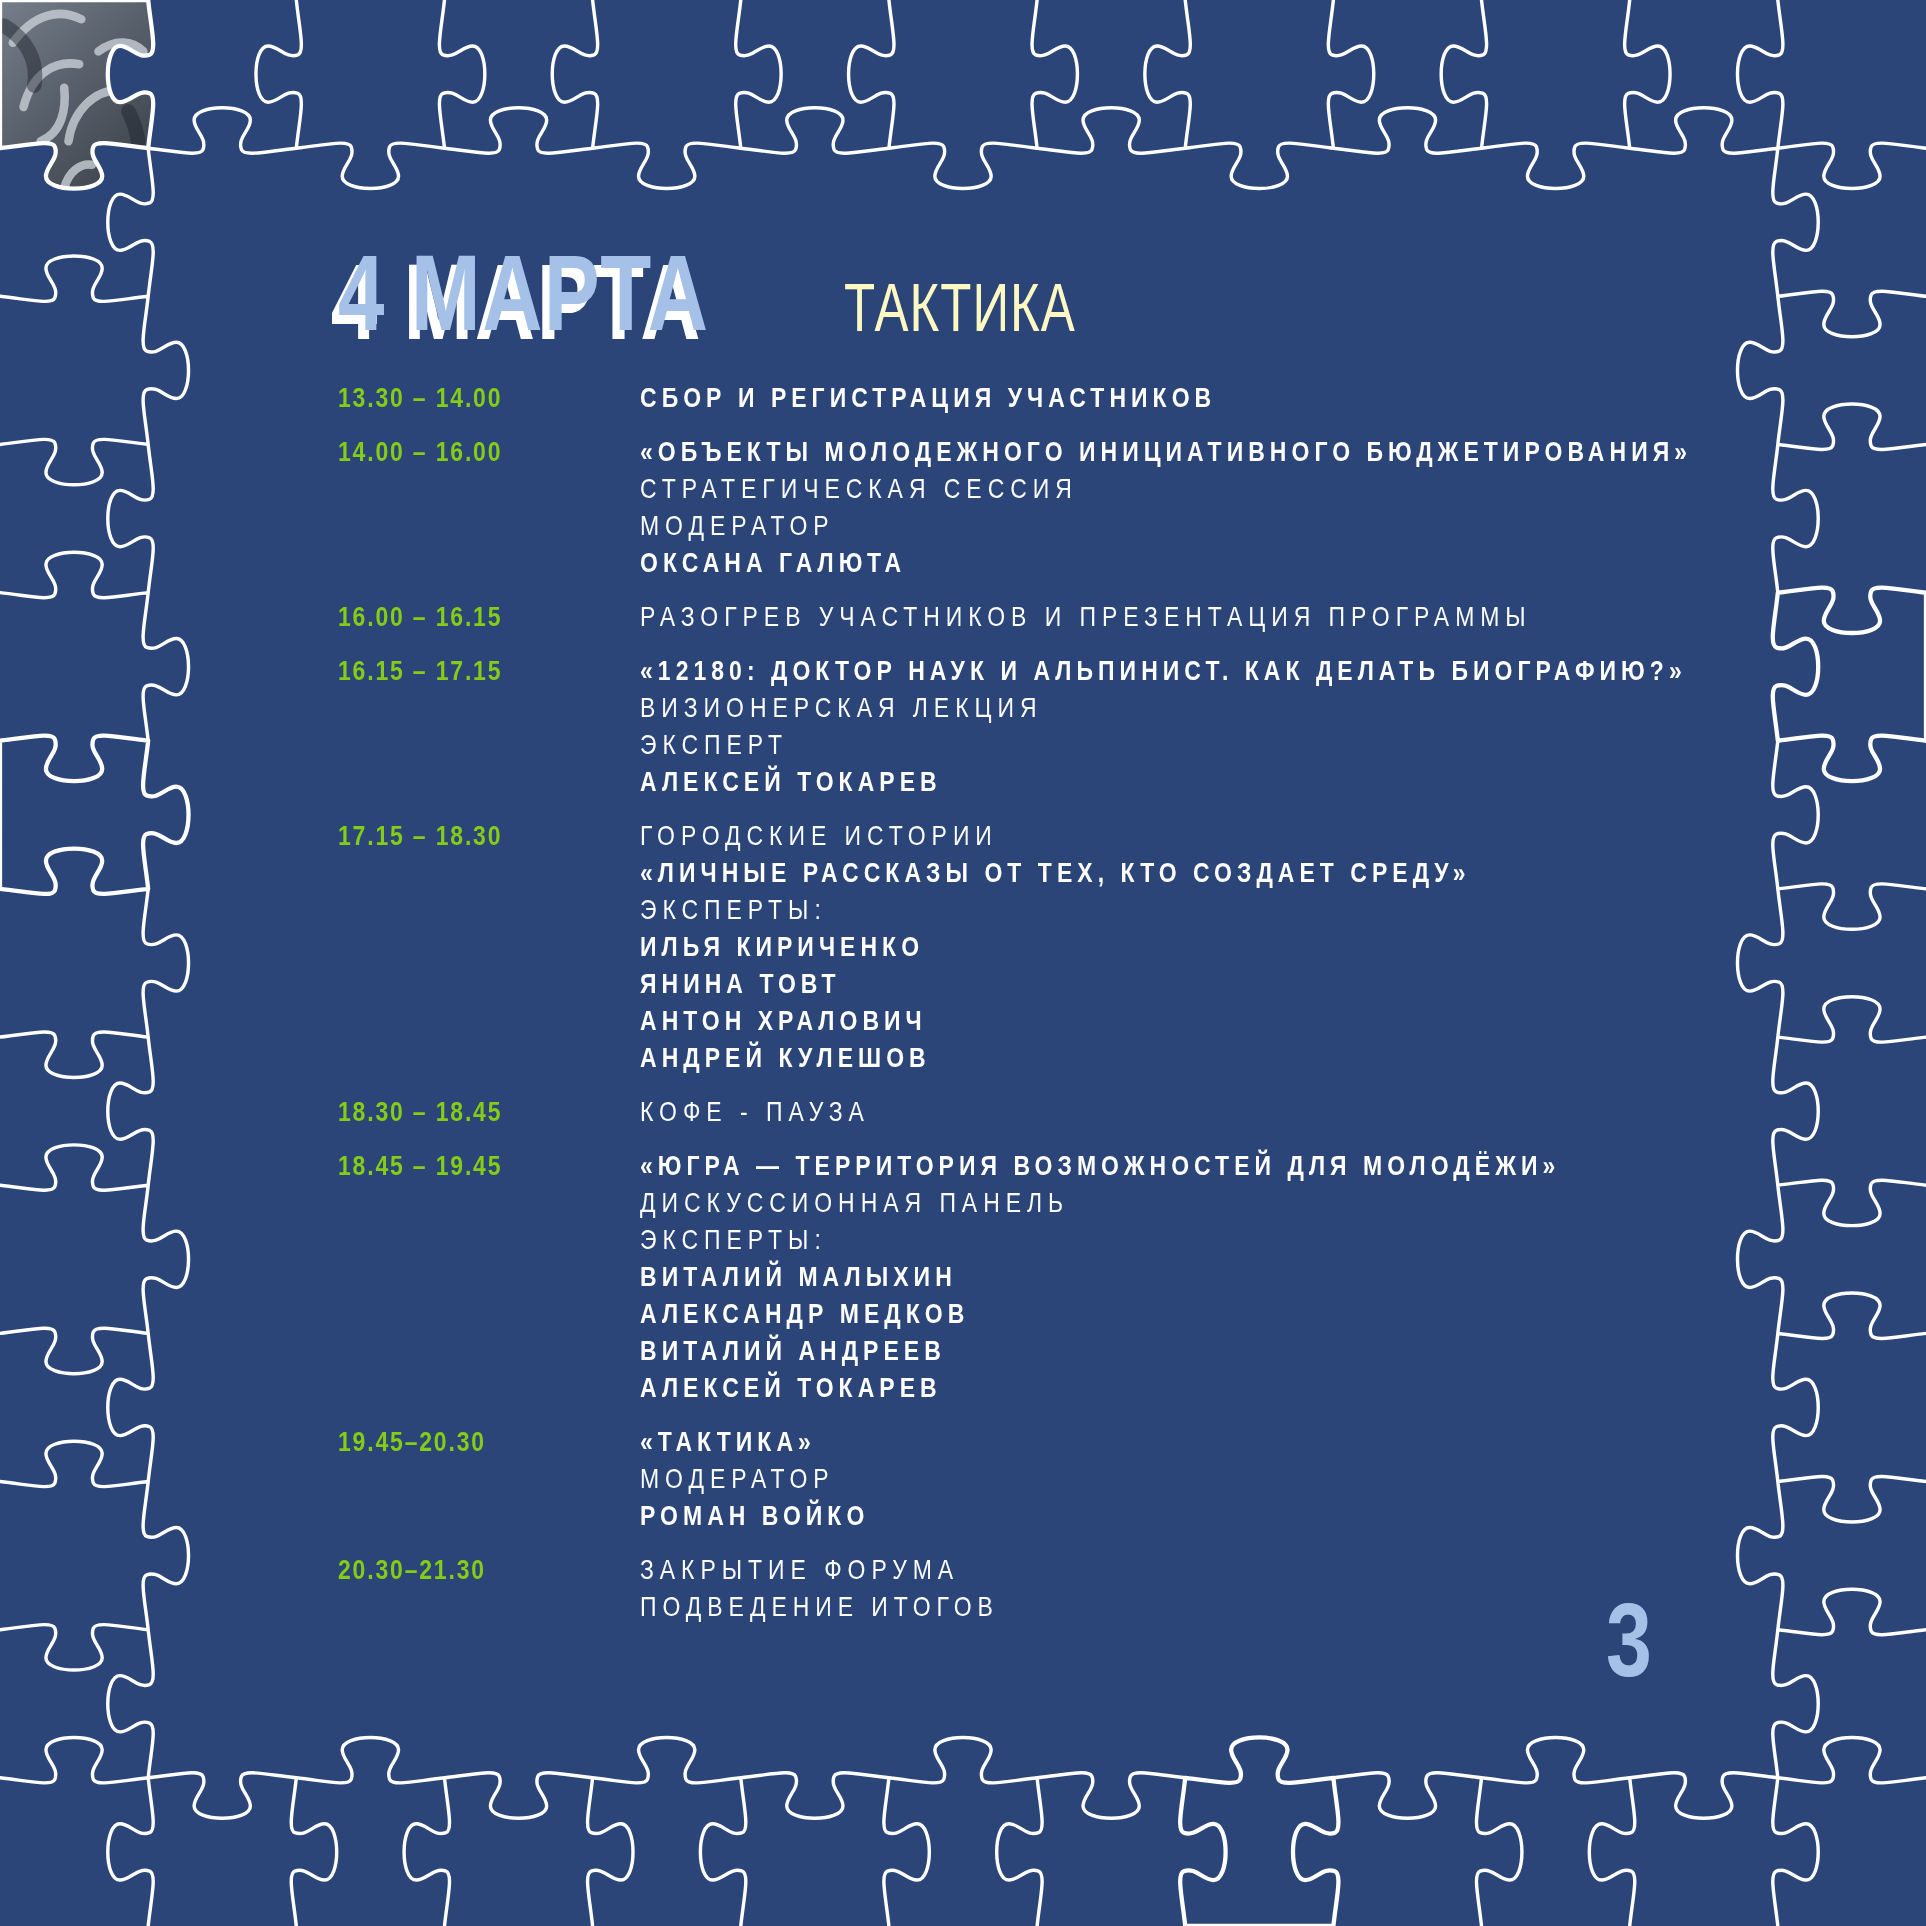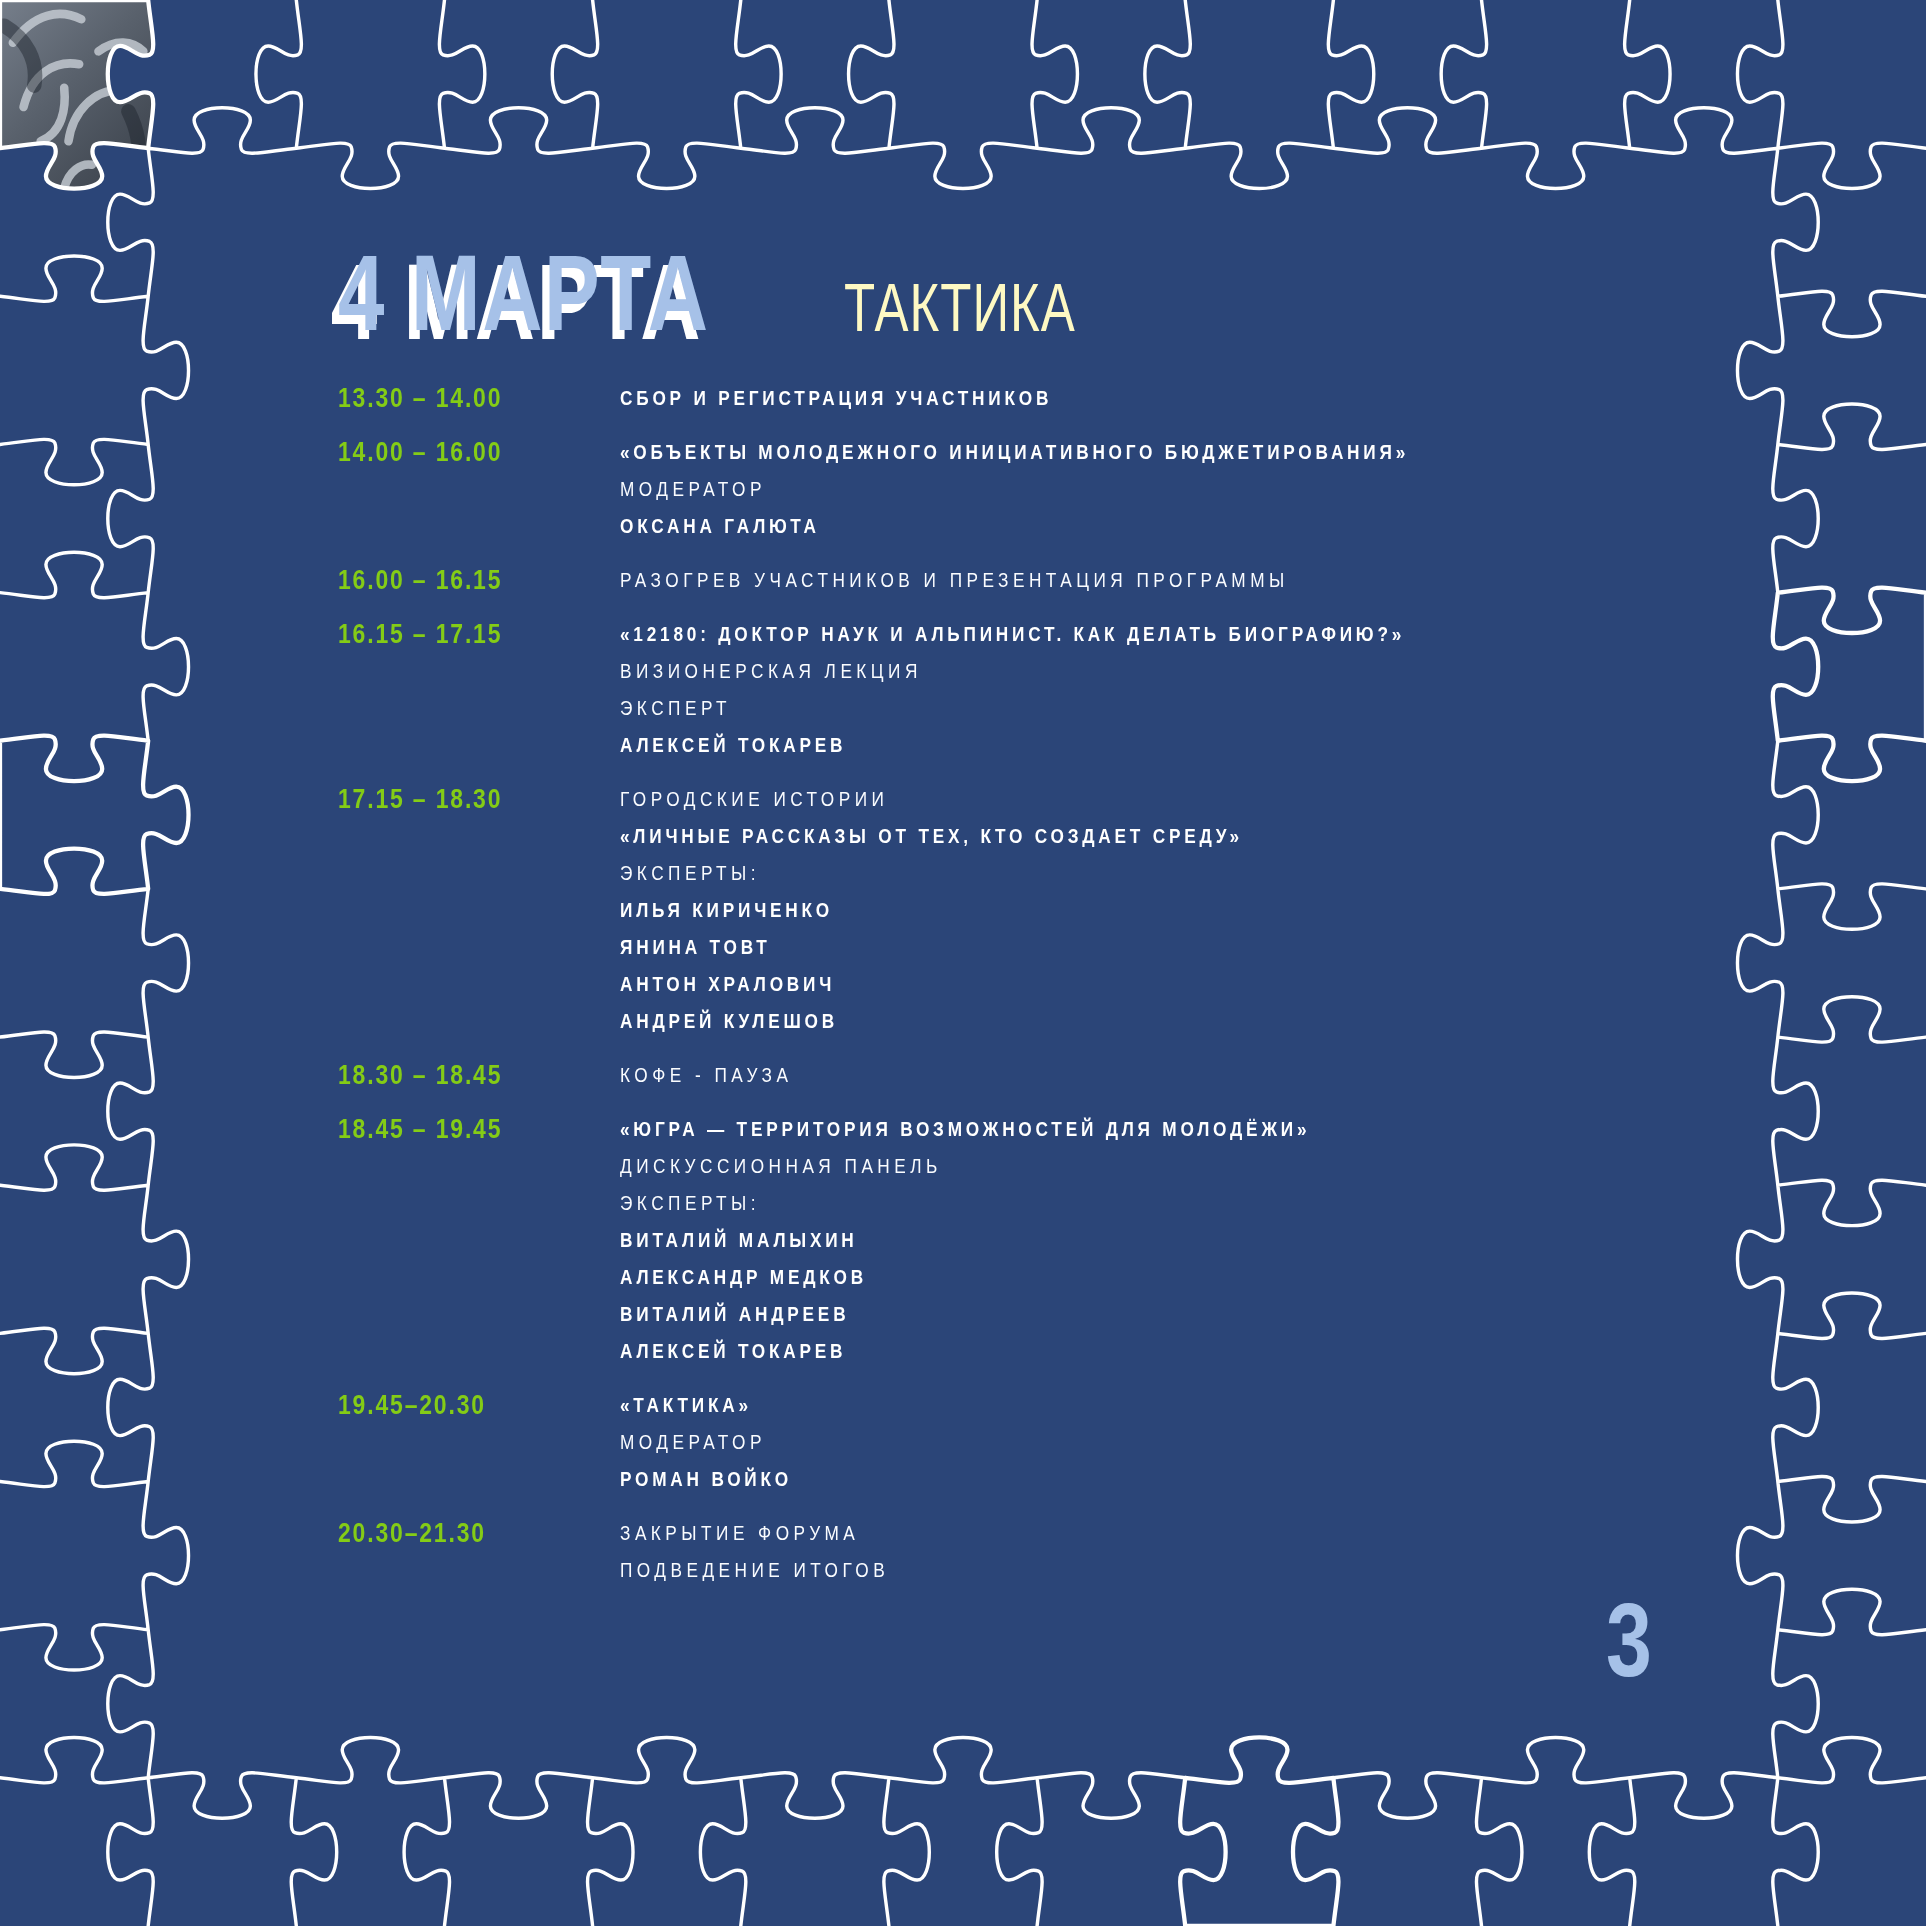--- a/index.html
+++ b/index.html
@@ -14,21 +14,21 @@
              letter-spacing:0.02em;text-shadow:-9.4px 8.6px 0 #ffffff;}
   #title-big .cx{transform:scaleX(0.78);}
   #title-small{font-size:68px;line-height:68px;font-weight:400;color:#fef9c3;
                margin-left:30px;padding-bottom:6px;letter-spacing:0.02em;}
   #title-small .cx{transform:scaleX(0.75);}
   #schedule{margin-top:32px;}
   .row{display:flex;margin-bottom:17px;}
   .time{width:282px;flex:none;font-weight:700;font-size:28px;line-height:37px;
         letter-spacing:0.08em;color:#84cc16;}
   .lines{flex:1;}
-  .line{font-size:21px;line-height:37px;font-weight:400;letter-spacing:0.26em;color:#fafcff;}
+  .line{font-size:28px;line-height:37px;font-weight:400;letter-spacing:0.26em;color:#fafcff;margin-left:20px;}
   .line.bold{font-weight:700;letter-spacing:0.22em;color:#ffffff;}
   #page-number{position:absolute;left:1606px;top:1589px;z-index:2;font-size:103px;
                line-height:103px;font-weight:700;color:#a6c1e8;}
   #page-number .cx{transform:scaleX(0.8);}
 </style>
 </head>
 <body>
 
 <div id="poster">
   <div id="border-svg">
@@ -202,20 +202,21 @@
         <div class="row">
           <div class="time"><span class="cx">13.30 – 14.00</span></div>
           <div class="lines">
             <div class="line bold"><span class="cx">СБОР И РЕГИСТРАЦИЯ УЧАСТНИКОВ</span></div>
           </div>
         </div>
         <div class="row">
           <div class="time"><span class="cx">14.00 – 16.00</span></div>
           <div class="lines">
             <div class="line bold"><span class="cx">«ОБЪЕКТЫ МОЛОДЕЖНОГО ИНИЦИАТИВНОГО БЮДЖЕТИРОВАНИЯ»</span></div>
+            <div class="line"><span class="cx">СТРАТЕГИЧЕСКАЯ СЕССИЯ</span></div>
             <div class="line"><span class="cx">МОДЕРАТОР</span></div>
             <div class="line bold"><span class="cx">ОКСАНА ГАЛЮТА</span></div>
           </div>
         </div>
         <div class="row">
           <div class="time"><span class="cx">16.00 – 16.15</span></div>
           <div class="lines">
             <div class="line"><span class="cx">РАЗОГРЕВ УЧАСТНИКОВ И ПРЕЗЕНТАЦИЯ ПРОГРАММЫ</span></div>
           </div>
         </div>

